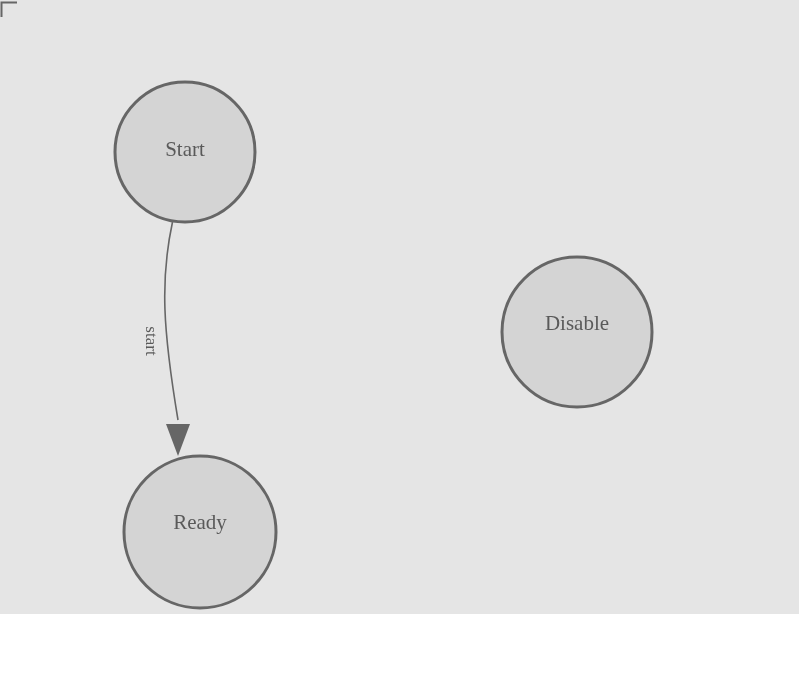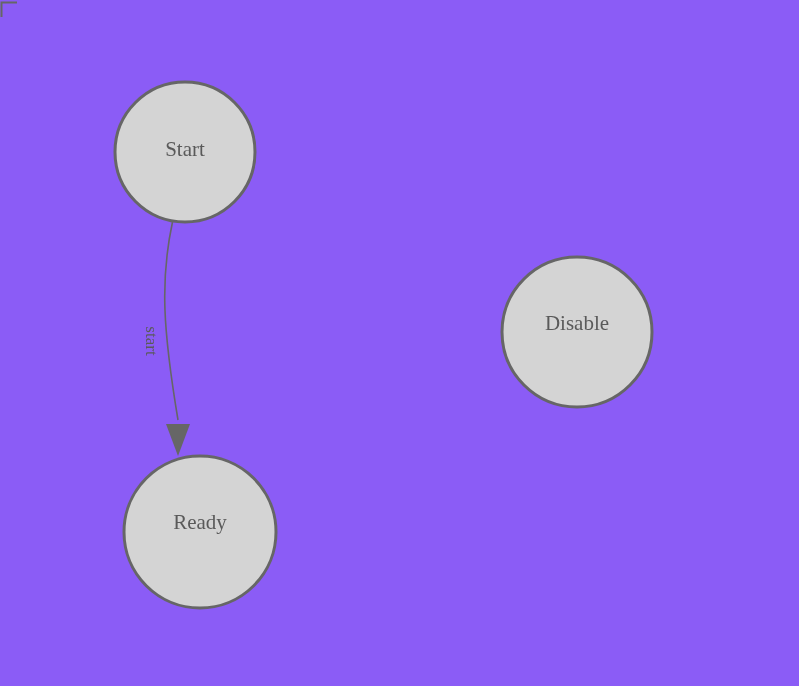--- a/index.html
+++ b/index.html
@@ -50,21 +50,21 @@
   .edge-path {
     fill: none;
   }
   .corner-mark {
     fill: none;
   }
 </style>
 </head>
 <body>
 
-<div id="canvas" style="width: 799px; height: 686px; background: #8b5cf6;">
+<div id="canvas" style="width: 799px; height: 614px; background: #e5e5e5;">
   <svg id="diagram-svg" viewBox="0 0 799 686" xmlns="http://www.w3.org/2000/svg" style="width: 799px; height: 686px;">
 
     <path class="corner-mark" stroke="#666666" stroke-width="2" d="M 1.5 17 L 1.5 2.5 L 17 2.5"></path>
 
     <g>
       <path class="edge-path" stroke="#666666" stroke-width="1.6" d="M 172.5 222 C 160 280 163 330 178 420"></path>
       <polygon fill="#666666" points="166,424 190,424 178,456"></polygon>
       <text class="edge-label" x="0" y="0" transform="translate(150,341) rotate(90)" fill="#5a5a5a">start</text>
     </g>
 

